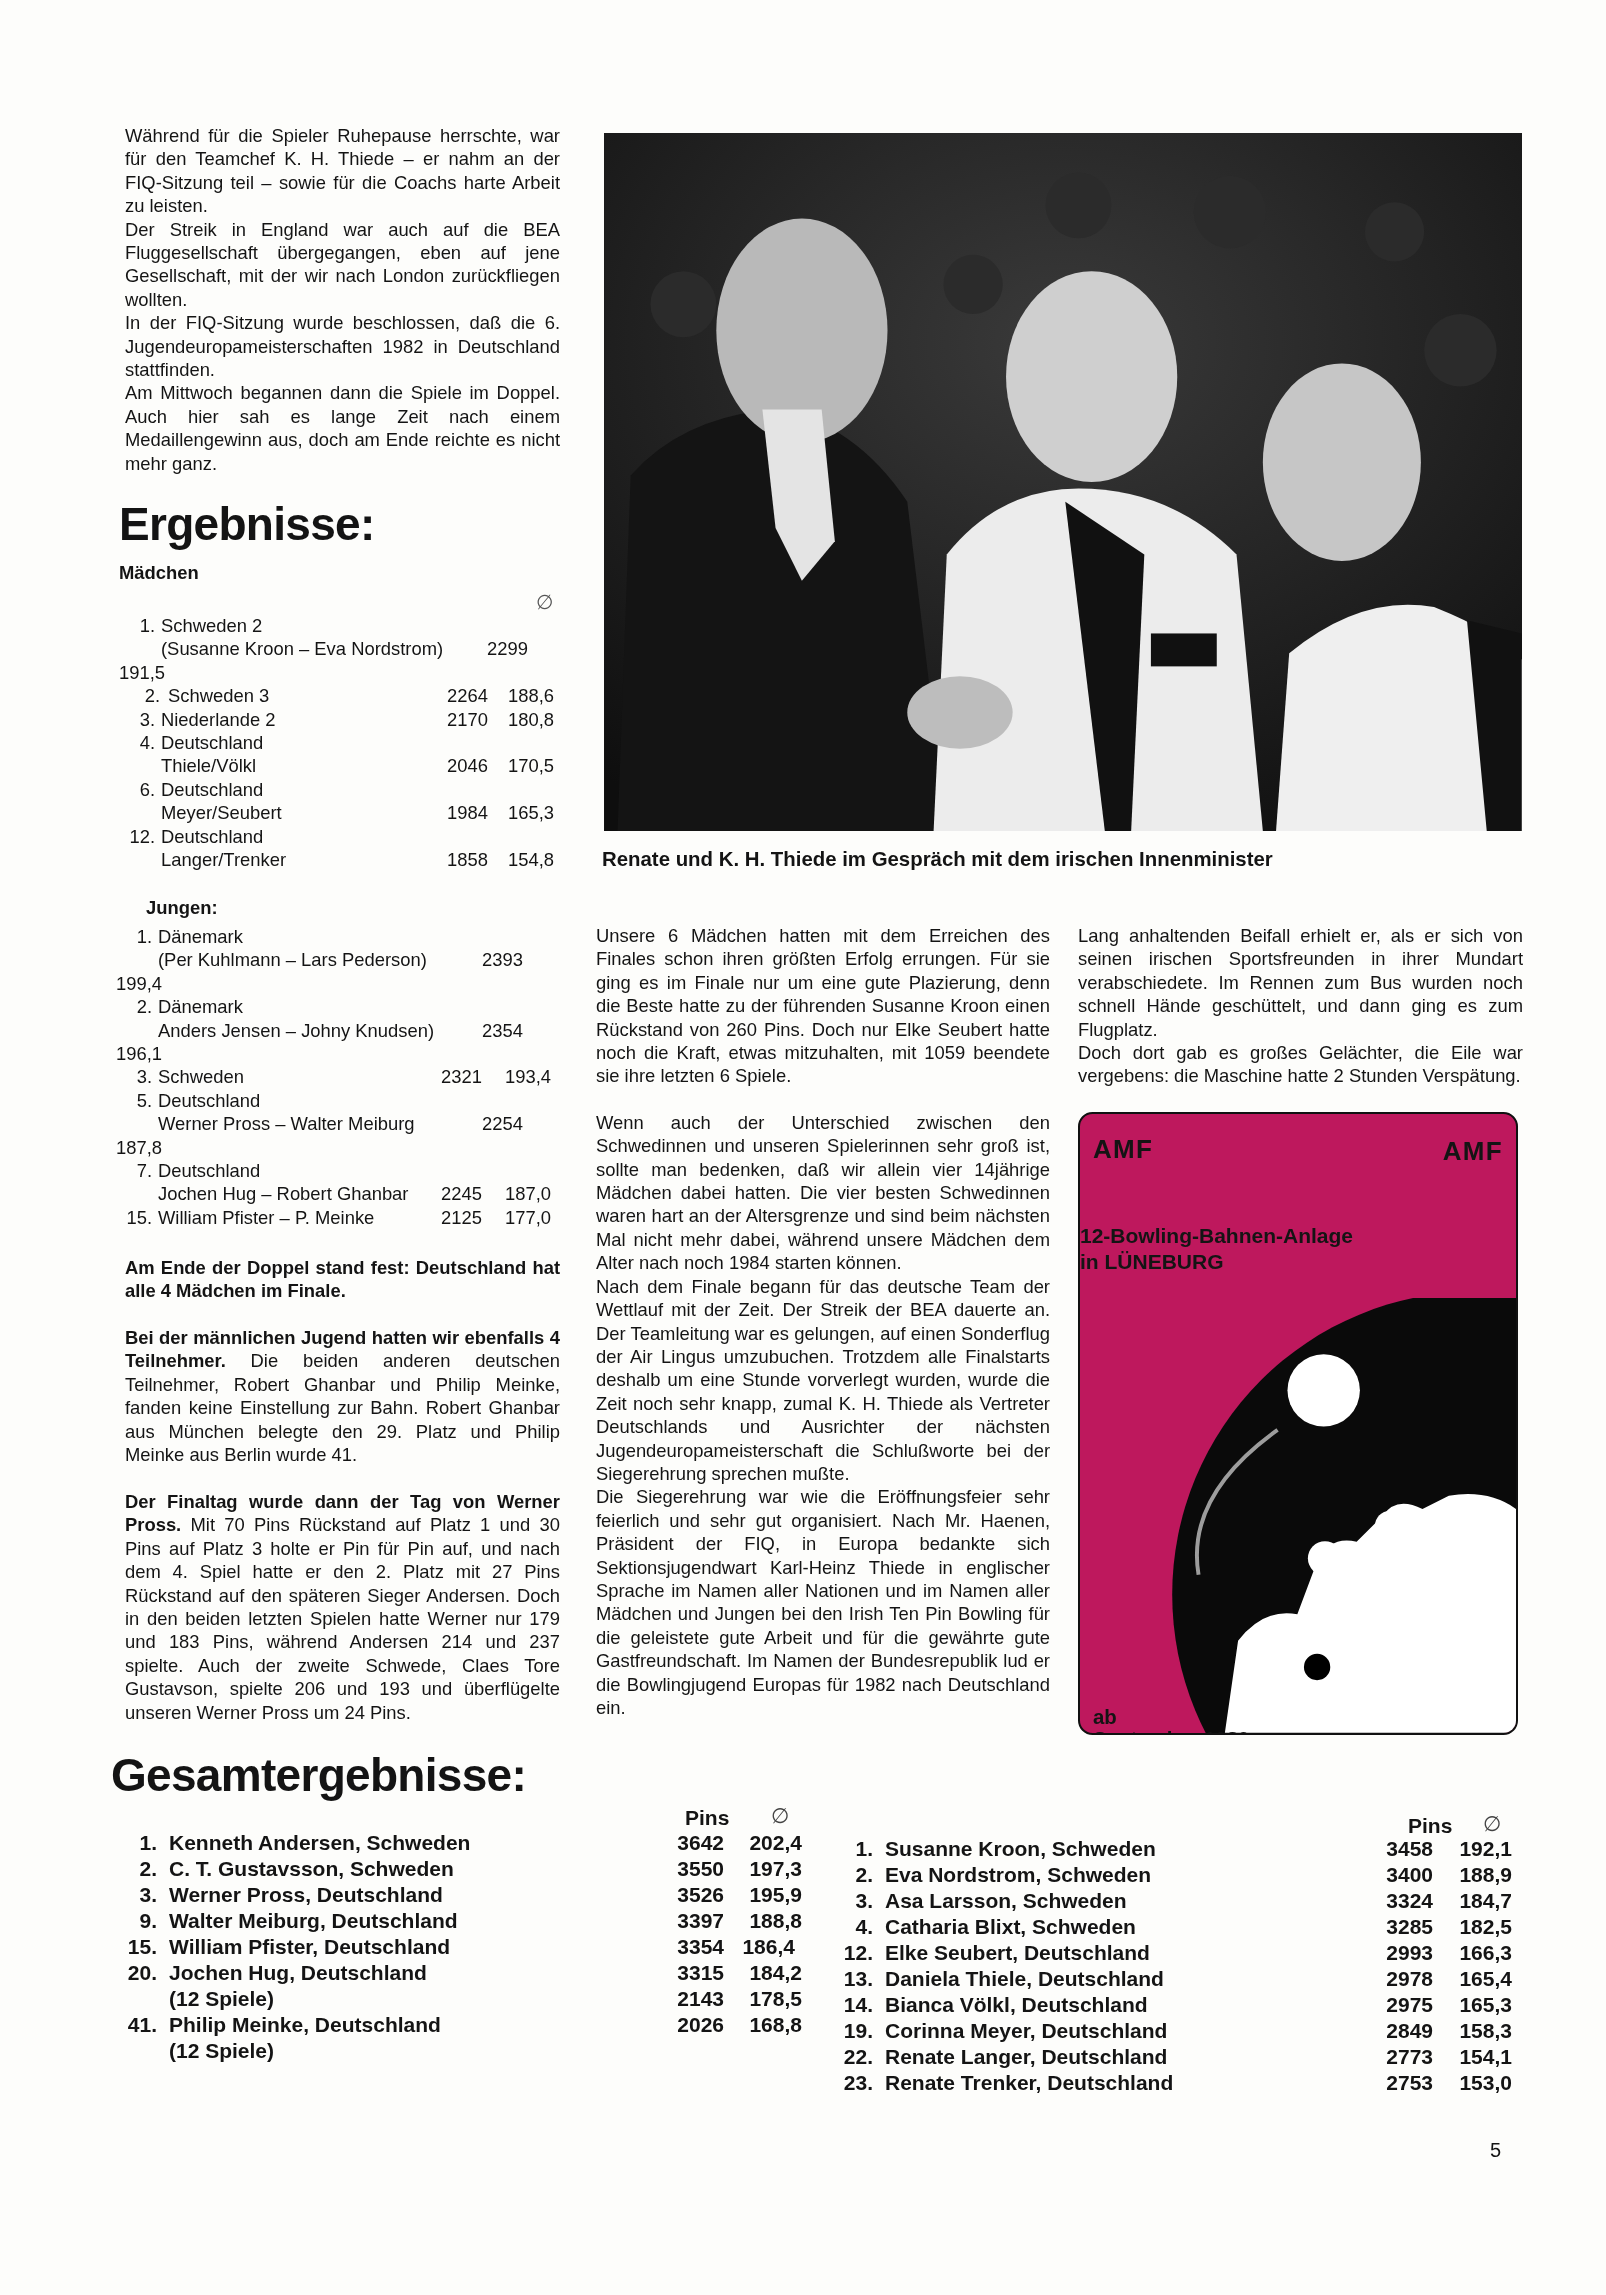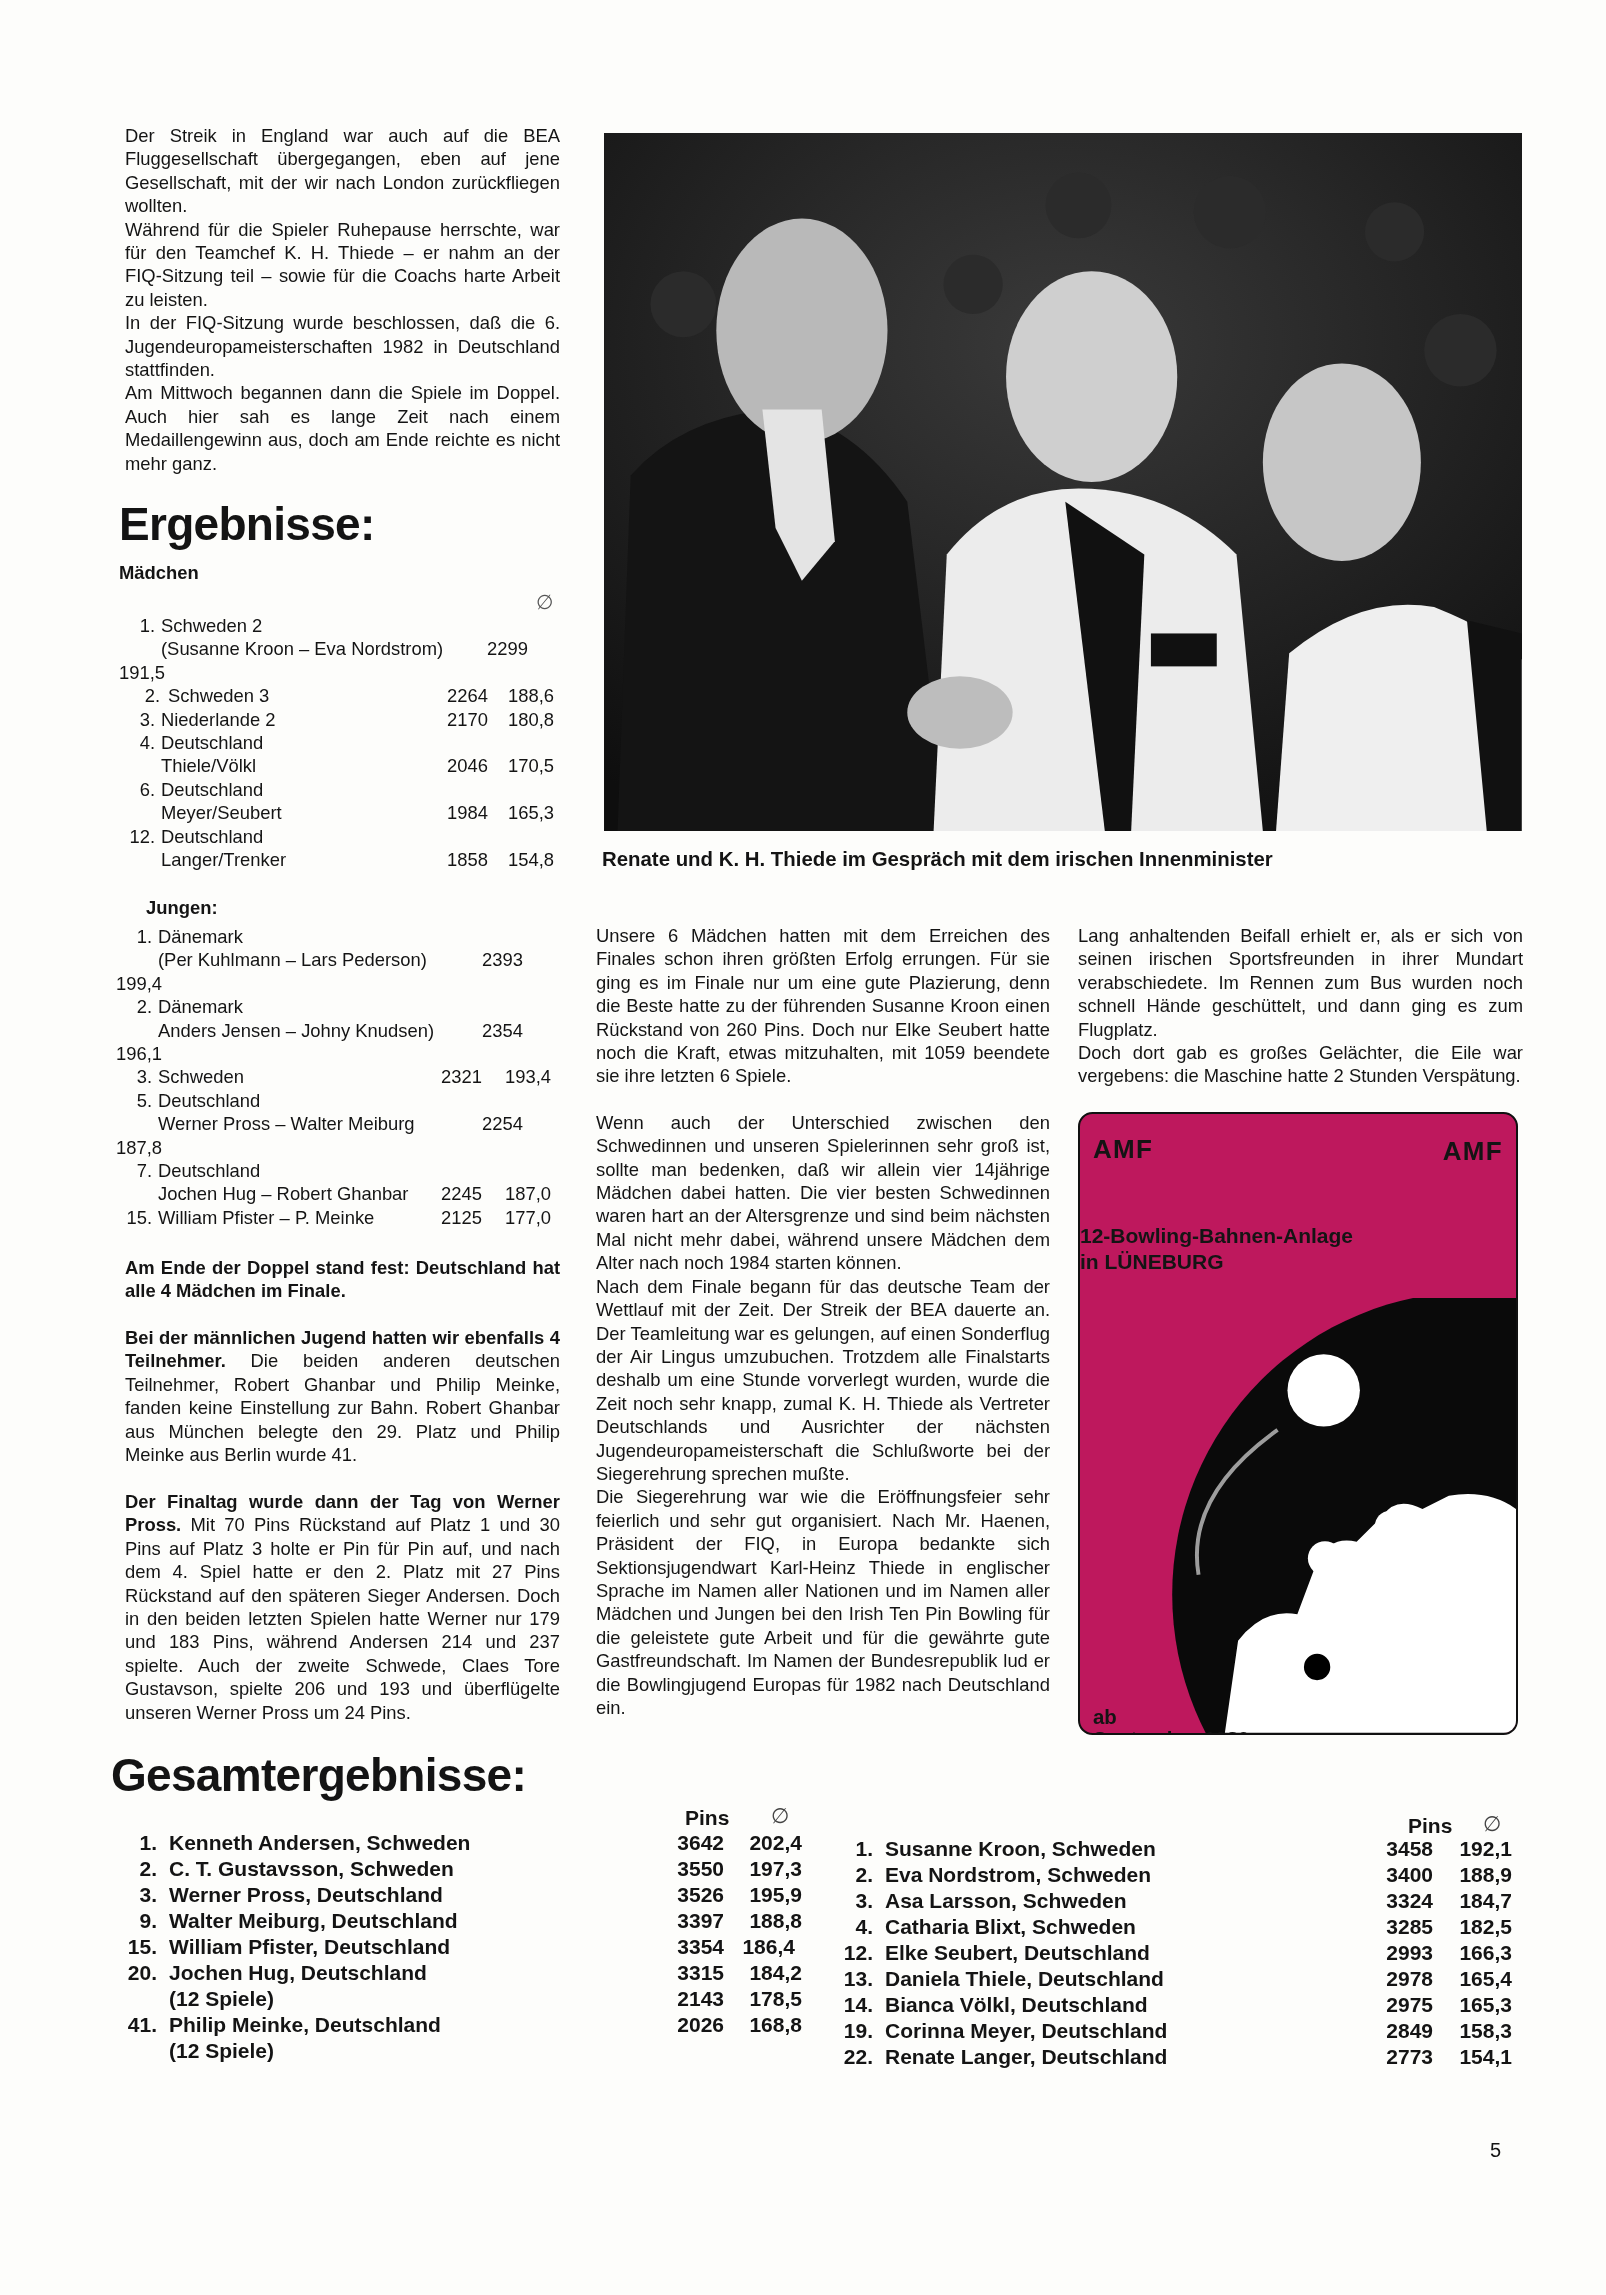--- a/index.html
+++ b/index.html
@@ -40,22 +40,22 @@
   .tot .row { position:relative; height:26px; white-space:nowrap; }
   .tot .num { position:absolute; width:46px; text-align:right; }
   .tot .nm { position:absolute; left:58px; }
   .tot .v { position:absolute; text-align:right; }
   .pagenum { left:1490px; top:2139px; font-size:20px; }
 </style>
 </head>
 <body>
 
 <div class="abs col-left body-text" style="top:124px;">
+  <p>Während für die Spieler Ruhepause herrschte, war für den Teamchef K. H. Thiede – er nahm an der FIQ-Sitzung teil – sowie für die Coachs harte Arbeit zu leisten.</p>
   <p>Der Streik in England war auch auf die BEA Fluggesellschaft übergegangen, eben auf jene Gesellschaft, mit der wir nach London zurückfliegen wollten.</p>
-  <p>Während für die Spieler Ruhepause herrschte, war für den Teamchef K. H. Thiede – er nahm an der FIQ-Sitzung teil – sowie für die Coachs harte Arbeit zu leisten.</p>
   <p>In der FIQ-Sitzung wurde beschlossen, daß die 6. Jugendeuropameisterschaften 1982 in Deutschland stattfinden.</p>
   <p>Am Mittwoch begannen dann die Spiele im Doppel. Auch hier sah es lange Zeit nach einem Medaillengewinn aus, doch am Ende reichte es nicht mehr ganz.</p>
 </div>
 
 <h1 class="abs section" style="left:119px; top:501px;">Ergebnisse:</h1>
 <h2 class="abs sub" style="left:119px; top:562px;">Mädchen</h2>
 <div class="abs" style="left:536px; top:590px; font-size:20px; color:#555;">∅</div>
 
 <div class="abs res" style="left:119px; top:614px; width:448px;">
   <div class="row">
@@ -359,16 +359,22 @@
       <span class="nm">Corinna Meyer, Deutschland</span>
       <span class="v" style="left:540px;width:66px">2849</span>
       <span class="v" style="left:613px;width:72px">158,3</span>
     </div>
   <div class="row">
       <span class="num">22.</span>
       <span class="nm">Renate Langer, Deutschland</span>
       <span class="v" style="left:540px;width:66px">2773</span>
       <span class="v" style="left:613px;width:72px">154,1</span>
     </div>
+  <div class="row">
+      <span class="num">23.</span>
+      <span class="nm">Renate Trenker, Deutschland</span>
+      <span class="v" style="left:540px;width:66px">2753</span>
+      <span class="v" style="left:613px;width:72px">153,0</span>
+    </div>
 </div>
 
 <div class="abs pagenum">5</div>
 
 
 </body></html>

